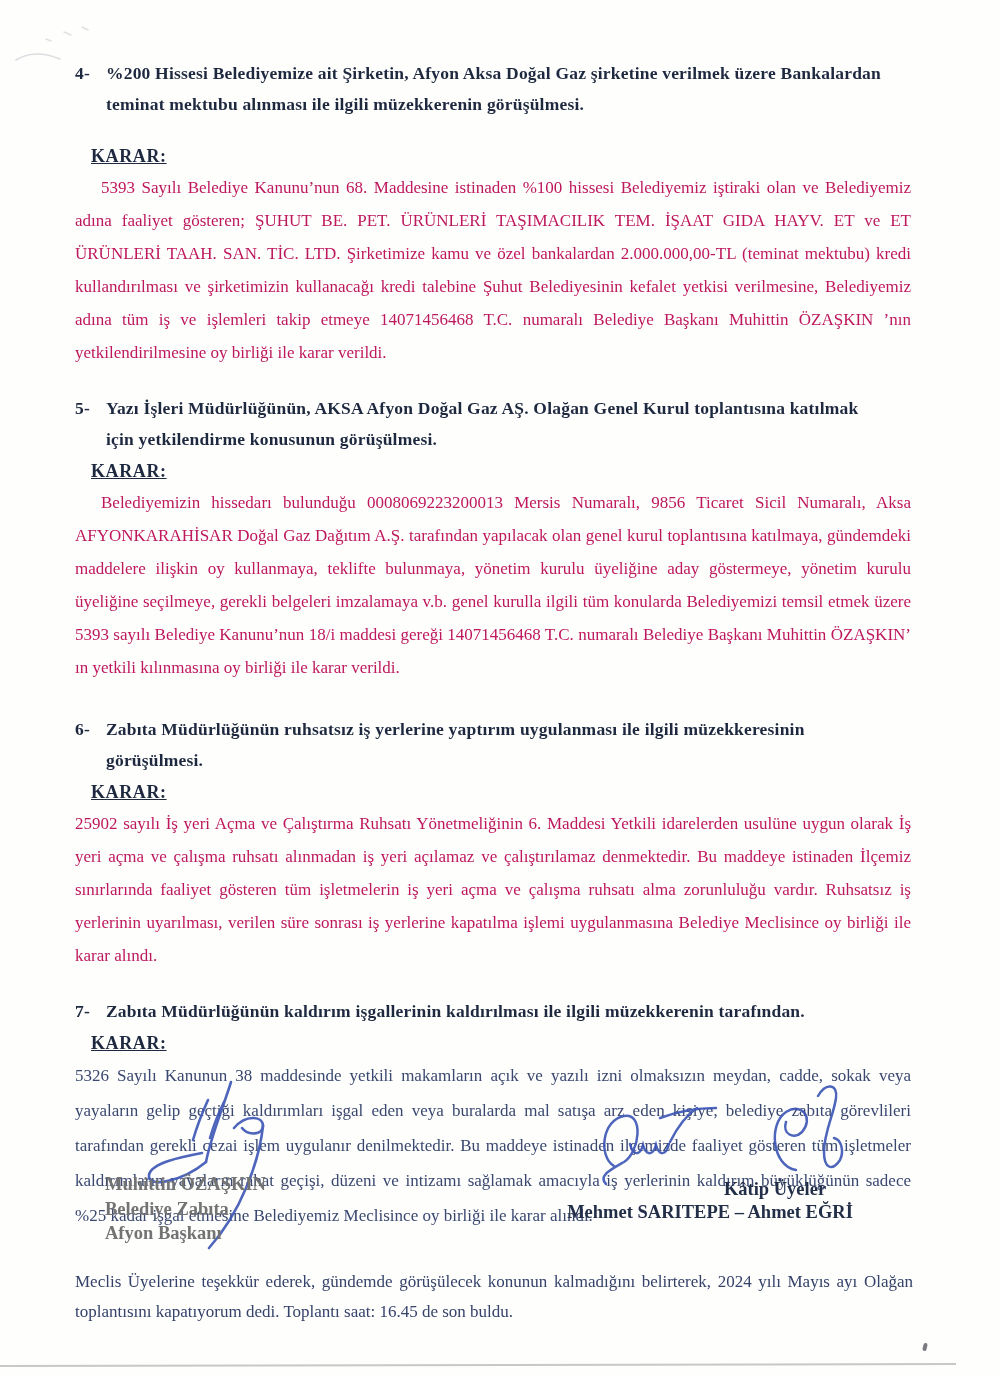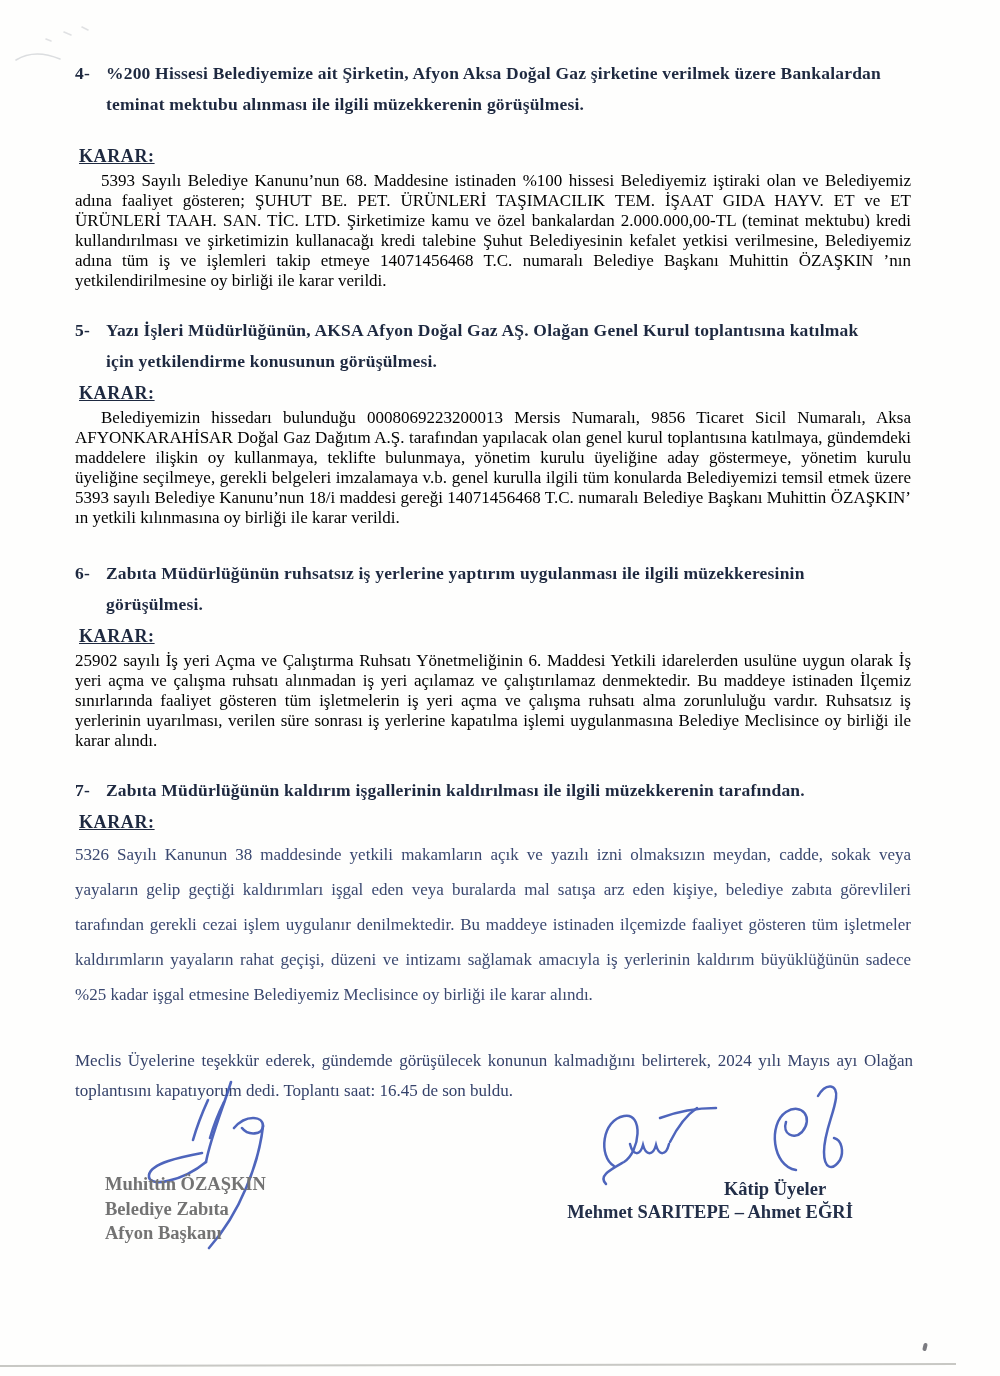--- a/index.html
+++ b/index.html
@@ -27,29 +27,29 @@
     letter-spacing:.2px;
   }
   .item-head .num{width:31px;flex:0 0 31px;}
   .item-head .title{flex:1;padding-right:30px;}
   .karar{
     font-weight:bold;
     color:#1e2940;
     font-size:18px;
     text-decoration:underline;
     letter-spacing:.6px;
-    margin:6px 0 4px 4px;
+    margin:6px 0 4px 16px;
   }
   .karar.gap-large{margin-top:26px;}
   p.body{
     margin:0;
     font-size:17px;
-    line-height:20px;
+    line-height:33px;
     text-align:justify;
-    color:#000000;
+    color:#be185d;
     padding-right:2px;
   }
   p.body.indent{text-indent:26px;}
   p.body.wide{line-height:35px;color:#3a4870;}
   .spacer-sm{height:24px;}
   .spacer-md{height:30px;}
   p.closing{
     margin:34px 0 0 0;
     font-size:17px;
     line-height:30px;

